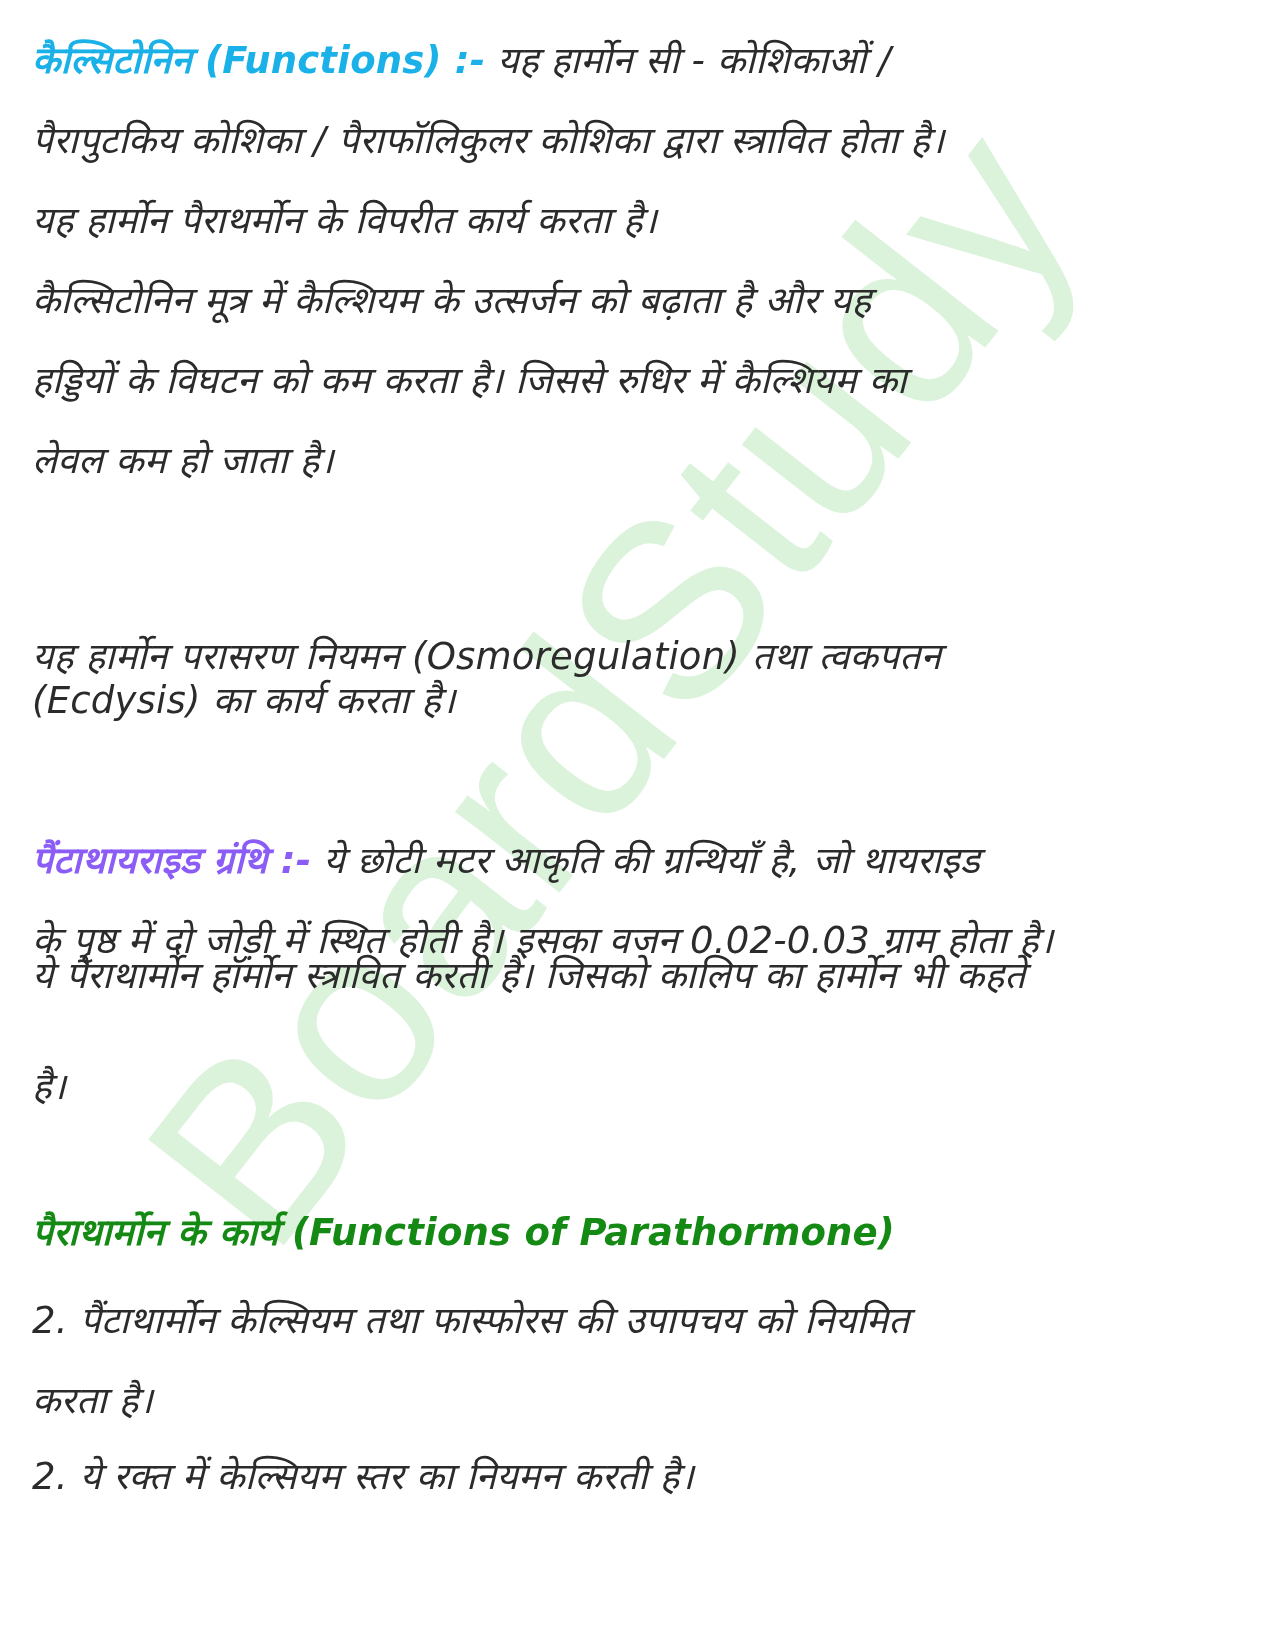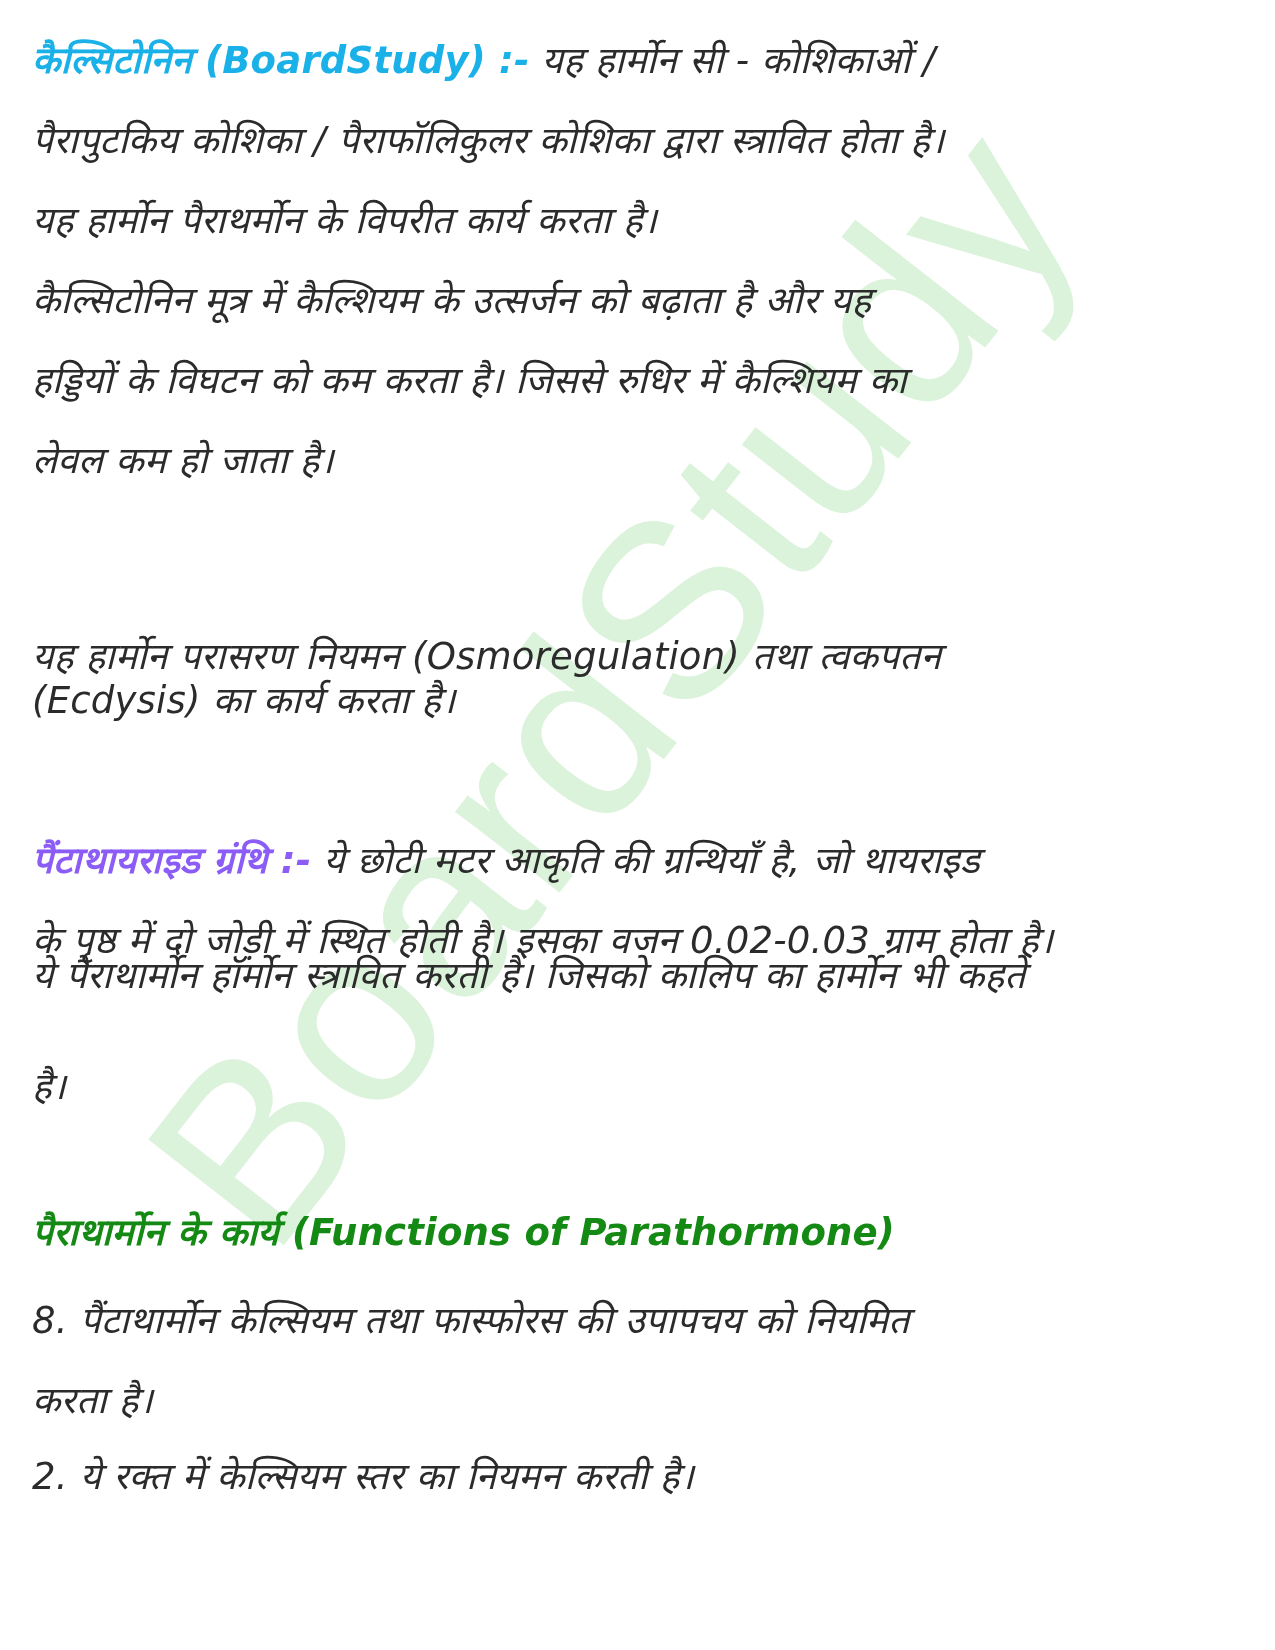--- a/index.html
+++ b/index.html
@@ -23,38 +23,38 @@
   .h-green { color: #148a14; font-weight: bold; }
 </style>
 </head>
 <body>
 
 <div class="watermark">BoardStudy</div>
 
 <div class="page">
 
   <div class="line" style="top:36px">
-    <span class="h-blue">कैल्सिटोनिन (BoardStudy) :-</span>
+    <span class="h-blue">कैल्सिटोनिन (Functions) :-</span>
     <span>यह हार्मोन सी - कोशिकाओं /</span>
   </div>
   <div class="line" style="top:116px">पैरापुटकिय कोशिका / पैराफॉलिकुलर कोशिका द्वारा स्त्रावित होता है।</div>
   <div class="line" style="top:196px">यह हार्मोन पैराथर्मोन के विपरीत कार्य करता है।</div>
   <div class="line" style="top:276px">कैल्सिटोनिन मूत्र में कैल्शियम के उत्सर्जन को बढ़ाता है और यह</div>
   <div class="line" style="top:356px">हड्डियों के विघटन को कम करता है। जिससे रुधिर में कैल्शियम का</div>
   <div class="line" style="top:436px">लेवल कम हो जाता है।</div>
 
   <div class="line" style="top:632px">यह हार्मोन परासरण नियमन (Osmoregulation) तथा त्वकपतन</div>
   <div class="line" style="top:676px">(Ecdysis) का कार्य करता है।</div>
 
   <div class="line" style="top:836px">
     <span class="h-red">पैंटाथायराइड ग्रंथि :-</span>
     <span>ये छोटी मटर आकृति की ग्रन्थियाँ है, जो थायराइड</span>
   </div>
   <div class="line" style="top:916px">के पृष्ठ में दो जोड़ी में स्थित होती है। इसका वजन 0.02-0.03 ग्राम होता है।</div>
   <div class="line" style="top:951px">ये पैराथार्मोन हॉर्मोन स्त्रावित करती है। जिसको कालिप का हार्मोन भी कहते</div>
   <div class="line" style="top:1062px">है।</div>
 
   <div class="line h-green" style="top:1208px">पैराथार्मोन के कार्य (Functions of Parathormone)</div>
-  <div class="line" style="top:1296px">8. पैंटाथार्मोन केल्सियम तथा फास्फोरस की उपापचय को नियमित</div>
+  <div class="line" style="top:1296px">2. पैंटाथार्मोन केल्सियम तथा फास्फोरस की उपापचय को नियमित</div>
   <div class="line" style="top:1376px">करता है।</div>
   <div class="line" style="top:1452px">2. ये रक्त में केल्सियम स्तर का नियमन करती है।</div>
 
 </div>
 
 </body></html>

